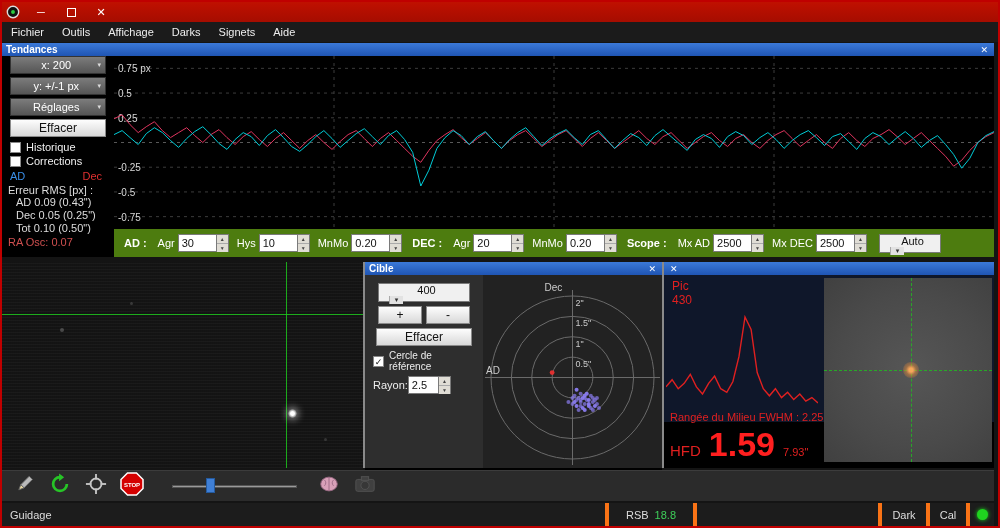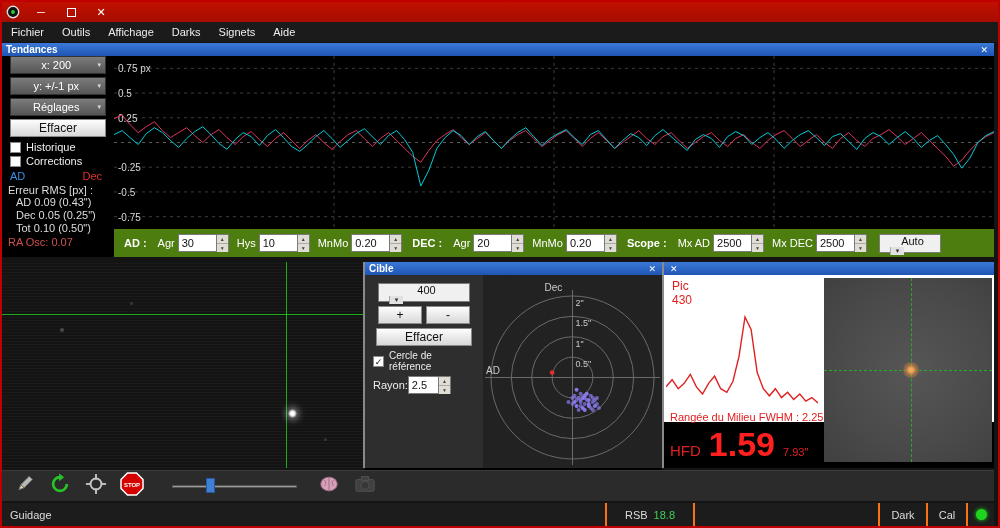--- a/index.html
+++ b/index.html
@@ -101,21 +101,21 @@
   .target-controls .sel.scale .lbl { flex:1; text-align:center; }
   .pm-row { display:flex; justify-content:center; gap:4px; margin-bottom:4px; }
   .btn-light.sm { width:44px; margin:0; }
   .rayon-row { display:flex; align-items:center; padding:3px 0 0 8px; color:#eee; font-size:11px; }
   .rayon-row .spin-val { width:30px; }
   .target-plot-wrap { position:absolute; left:118px; top:0; right:0; bottom:0; background:#222; }
   #target-plot { display:block; }
 
   
   .profile { left:662px; top:260px; width:330px; height:206px; }
-  .profile-body { position:relative; width:100%; height:147px; background:#ffffff; color:#e02020; }
+  .profile-body { position:relative; width:100%; height:147px; background:#0f172a; color:#e02020; }
   .pf-peak-label { position:absolute; left:8px; top:4px; font-size:12px; }
   .pf-peak-value { position:absolute; left:8px; top:18px; font-size:12px; }
   #profile-curve { position:absolute; left:2px; top:34px; display:block; }
   .pf-fwhm { position:absolute; left:6px; top:136px; font-size:11px; }
   .pf-hfd-row { position:absolute; left:6px; top:150px; display:flex; align-items:baseline; gap:8px; }
   .pf-hfd-label { font-size:15px; }
   .pf-hfd-value { font-size:34px; font-weight:bold; color:#ff1f1f; }
   .pf-hfd-arcsec { font-size:11px; }
   .pf-star-img { position:absolute; left:160px; top:3px; width:168px; height:184px;
                  background:radial-gradient(circle at 52% 50%, #565656 0%, #4a4a4a 60%, #404040 100%);
@@ -140,21 +140,21 @@
                   border:1px solid #555; }
   .slider-handle { position:absolute; left:34px; top:1px; width:9px; height:15px; background:#3f7fd6;
                    border:1px solid #245a9e; }
   .tb-gap { width:18px; }
 
   
   .statusbar { position:absolute; left:0; top:501px; width:992px; height:23px; background:#1c1c1c;
                display:flex; align-items:center; color:#ddd; font-size:11px; }
   .sb-msg { flex:1; padding-left:8px; }
   .sb-seg { height:100%; display:flex; align-items:center; justify-content:center;
-            border-left:2px solid #f97316; gap:6px; }
+            border-left:4px solid #f97316; gap:6px; }
   .seg-rsb { width:88px; }
   .seg-spacer { width:185px; }
   .seg-dark { width:48px; }
   .seg-cal { width:40px; }
   .seg-dot { width:28px; }
   .rsb-val { color:#3ecf5a; }
   .status-dot { width:11px; height:11px; border-radius:50%; background:#1fd41f;
                 box-shadow:0 0 4px #1fd41f; }
 </style>
 </head>

